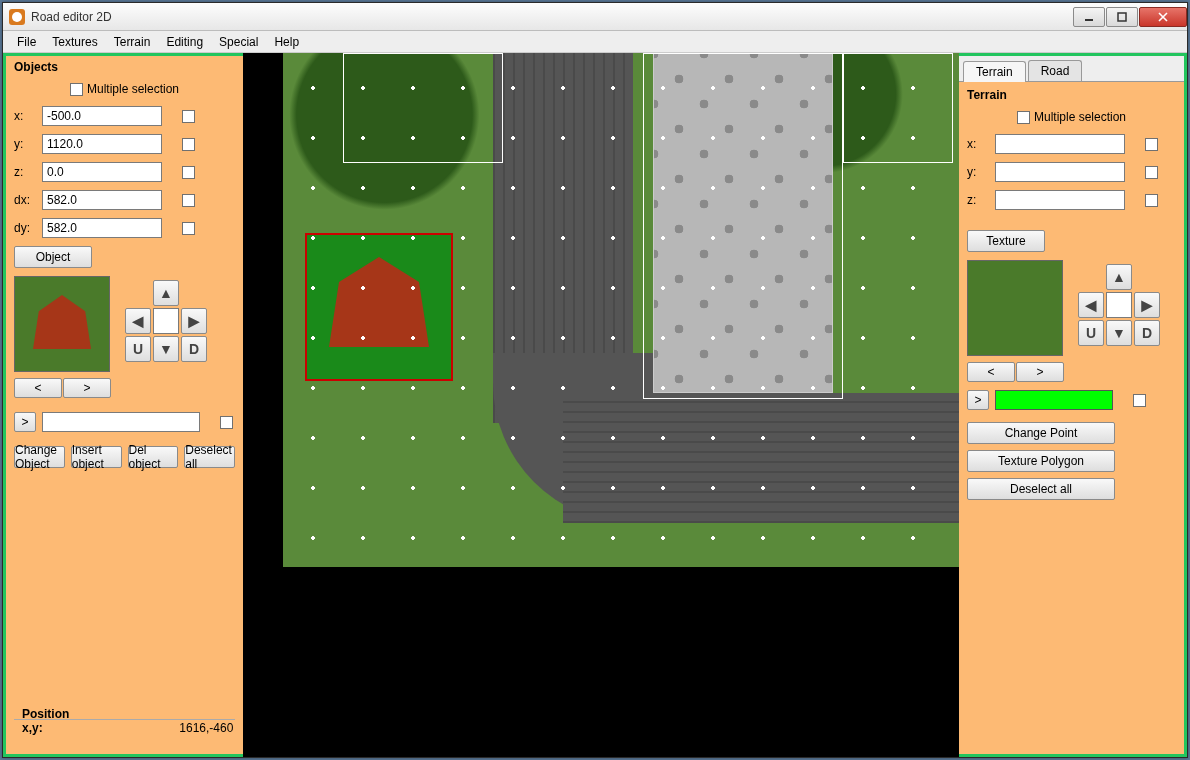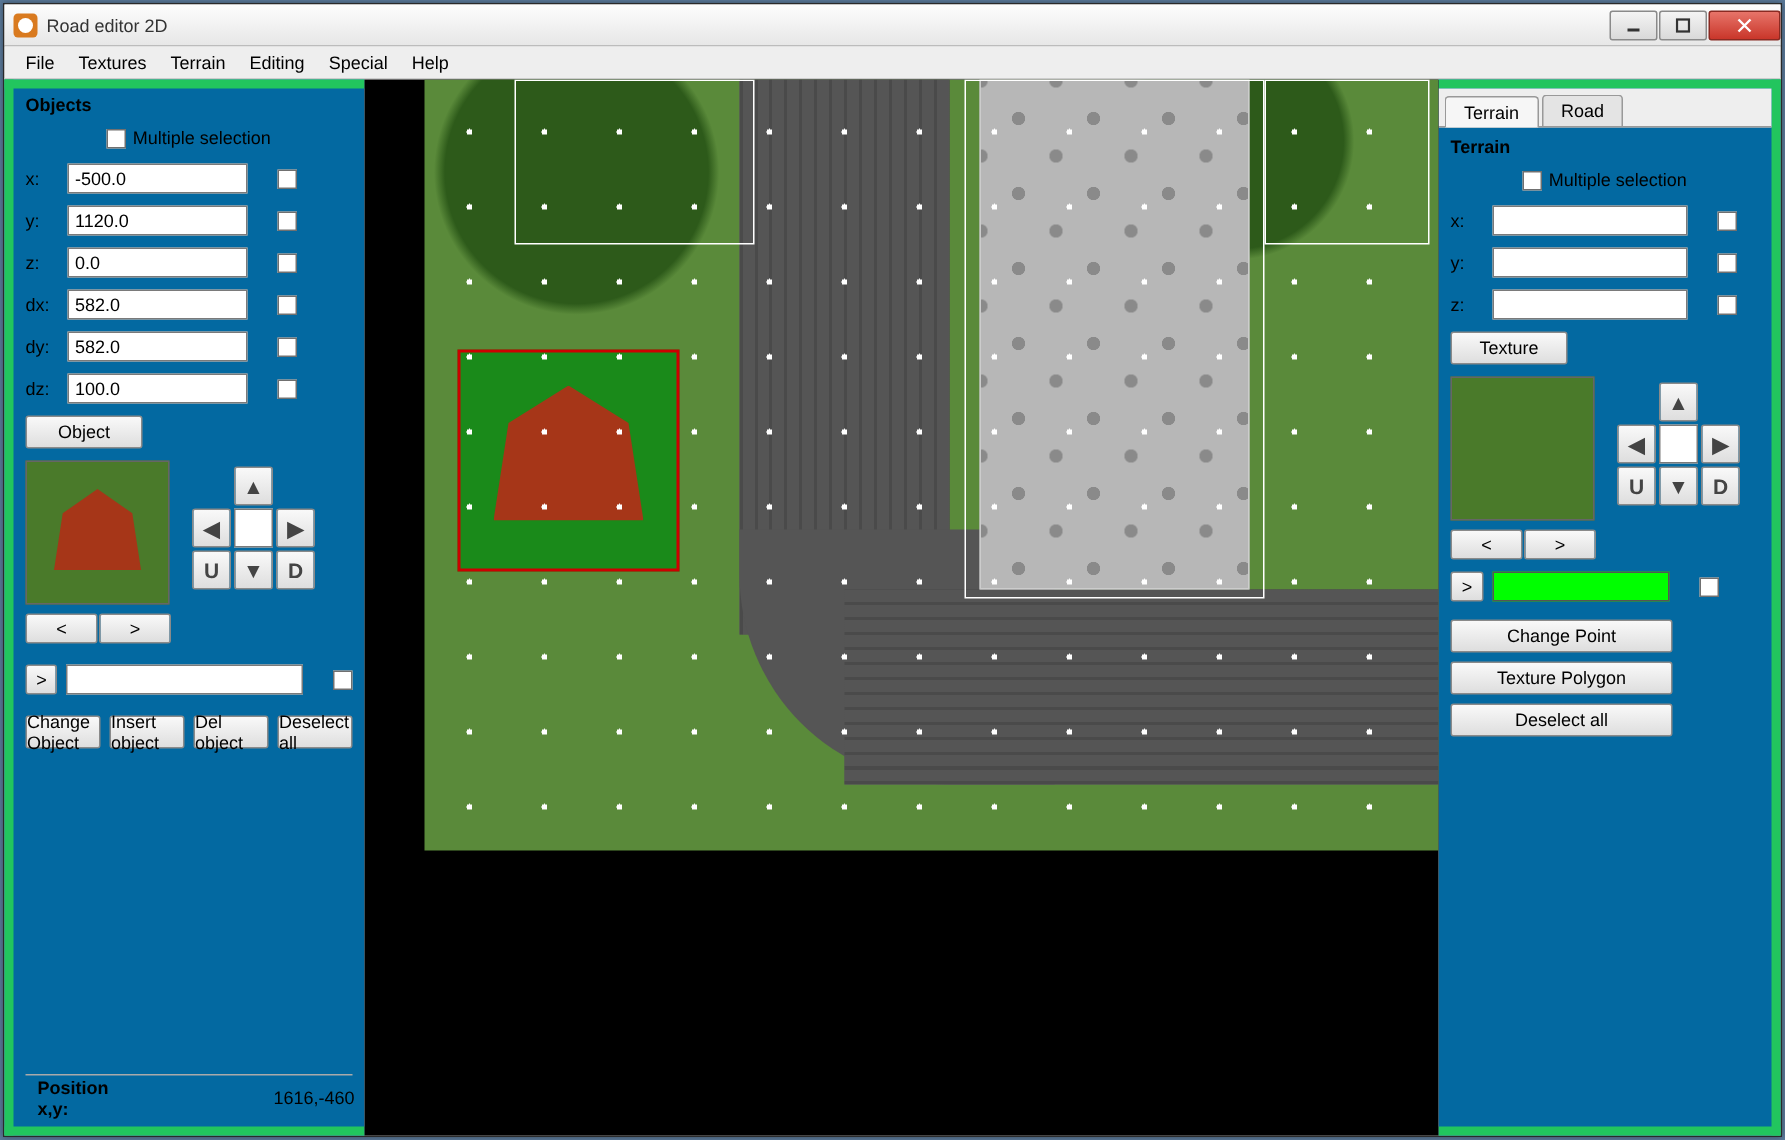--- a/index.html
+++ b/index.html
@@ -12,21 +12,21 @@
 .app-icon::before { content:""; position:absolute; inset:3px; background:#fff; border-radius:50%; }
 .title-text { color: #333; flex: 1; }
 .winbtn { width: 32px; height: 20px; margin-left: 1px; display:flex; align-items:center; justify-content:center; border:1px solid #8a8a8a; background: linear-gradient(#f4f4f4,#d9d9d9); border-radius: 2px; }
 .winbtn.close { background: linear-gradient(#e77469,#c9362a); border-color:#8a2a22; color:#fff; width:48px; }
 .winbtn svg { width:10px; height:10px; }
 
 .menubar { height: 22px; background: #eee; border-bottom: 1px solid #ccc; display:flex; align-items:center; padding: 0 6px; }
 .menuitem { padding: 2px 8px; cursor: default; }
 
 .workarea { flex:1; display:flex; min-height:0; }
-.panel { background: #0369a1; border: 6px solid #22c55e; }
+.panel { background: #fdba74; border: 3px solid #22c55e; }
 .left-panel { width: 240px; padding: 4px 8px; display:flex; flex-direction:column; gap:4px; border-right:none;}
 .center { flex:1; background:#000; position:relative; overflow:hidden; }
 .right-panel { width: 228px; border-left:none; display:flex; flex-direction:column; }
 
 .section-title { font-weight: bold; margin-bottom: 2px; }
 .chk-row { display:flex; align-items:center; justify-content:center; gap:4px; margin: 2px 0 6px; }
 .chk { width:13px; height:13px; border:1px solid #707070; background:#fff; }
 .field-row { display:flex; align-items:center; gap:6px; margin-bottom: 4px; }
 .lbl { width:22px; }
 .txt { width:120px; height:20px; border:1px solid #7a7a7a; background:#fff; padding:1px 4px; }
@@ -44,21 +44,21 @@
 .navpad { width:92px; display:grid; grid-template-columns: repeat(3,26px); grid-template-rows: repeat(3,26px); gap:2px; align-content:start; justify-content:start; margin-top:4px;}
 .navpad .empty { visibility:hidden; }
 .navpad input { width:26px; height:26px; border:1px solid #7a7a7a; background:#fff; text-align:center; }
 .ud { font-weight:bold; font-size:14px; color:#444;}
 
 .pair-row { display:flex; gap:1px; margin-top:4px;}
 .gap6 { height:6px; }
 .btn-col { display:flex; flex-direction:row; gap:6px; margin-top:6px; }
 .btn-col .btn { width: 148px; }
 
-.statusbar { height:22px; border-top:1px solid #aaa; display:flex; align-items:center; padding:15px 8px; font-weight:bold; gap:110px;}
+.statusbar { height:22px; border-top:1px solid #aaa; display:flex; align-items:flex-end; padding:15px 8px; font-weight:bold; gap:110px;}
 .statusbar span:last-child{ font-weight:normal;}
 
 .tabs { display:flex; border-bottom:1px solid #999; background:#eee; padding:4px 4px 0; gap:2px;}
 .tab { padding:3px 12px; border:1px solid #999; border-bottom:none; background:#e4e4e4; border-radius:3px 3px 0 0;}
 .tab.active { background:#f6f6f6; position:relative; top:1px;}
 .rp-body { padding:6px 8px; display:flex; flex-direction:column; gap:4px;}
 .rp-body .field-row .txt { width:130px;}
 .color-swatch { width:118px; height:20px; background:#0f0; border:1px solid #555;}
 .btn-col-r { display:flex; flex-direction:column; gap:6px; margin-top:4px;}
 .btn-col-r .btn { width:148px;}
@@ -141,25 +141,20 @@
       <div class="field-row">
           <span class="lbl">dx:</span>
           <input class="txt" value="582.0" style="">
           <div class="small-chk"></div>
         </div>
       <div class="field-row">
           <span class="lbl">dy:</span>
           <input class="txt" value="582.0" style="">
           <div class="small-chk"></div>
         </div>
-      <div class="field-row">
-          <span class="lbl">dz:</span>
-          <input class="txt" value="100.0" style="">
-          <div class="small-chk"></div>
-        </div>
 
       <div class="btn wider">Object</div>
 
       <div class="preview-row">
         <div style="display:flex;flex-direction:column;gap:2px;">
           <div class="preview">
               <div class="house"></div>
             </div>
           <div class="pair-row">
             <div class="btn half">&lt;</div>
@@ -250,21 +245,21 @@
             <span class="lbl">y:</span>
             <input class="txt" value="" style="">
             <div class="small-chk"></div>
           </div>
         <div class="field-row">
             <span class="lbl">z:</span>
             <input class="txt" value="" style="">
             <div class="small-chk"></div>
           </div>
 
-        <div class="btn wider" style="margin-top:0">Texture</div>
+        <div class="btn wider" style="margin-top:12px">Texture</div>
 
         <div class="preview-row">
           <div style="display:flex;flex-direction:column;gap:2px;">
             <div class="preview"></div>
             <div class="pair-row">
               <div class="btn half">&lt;</div>
               <div class="btn half">&gt;</div>
             </div>
           </div>
           <div class="navpad">

